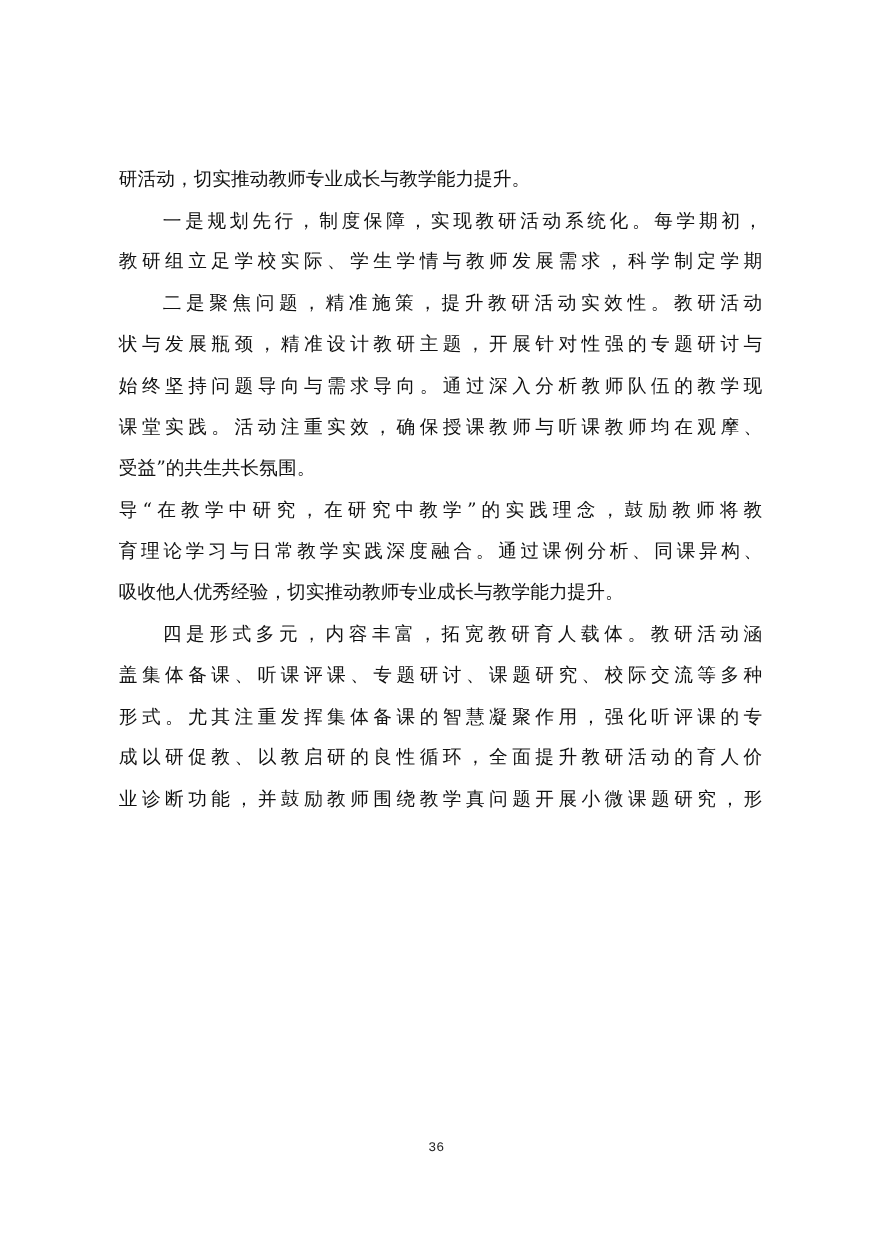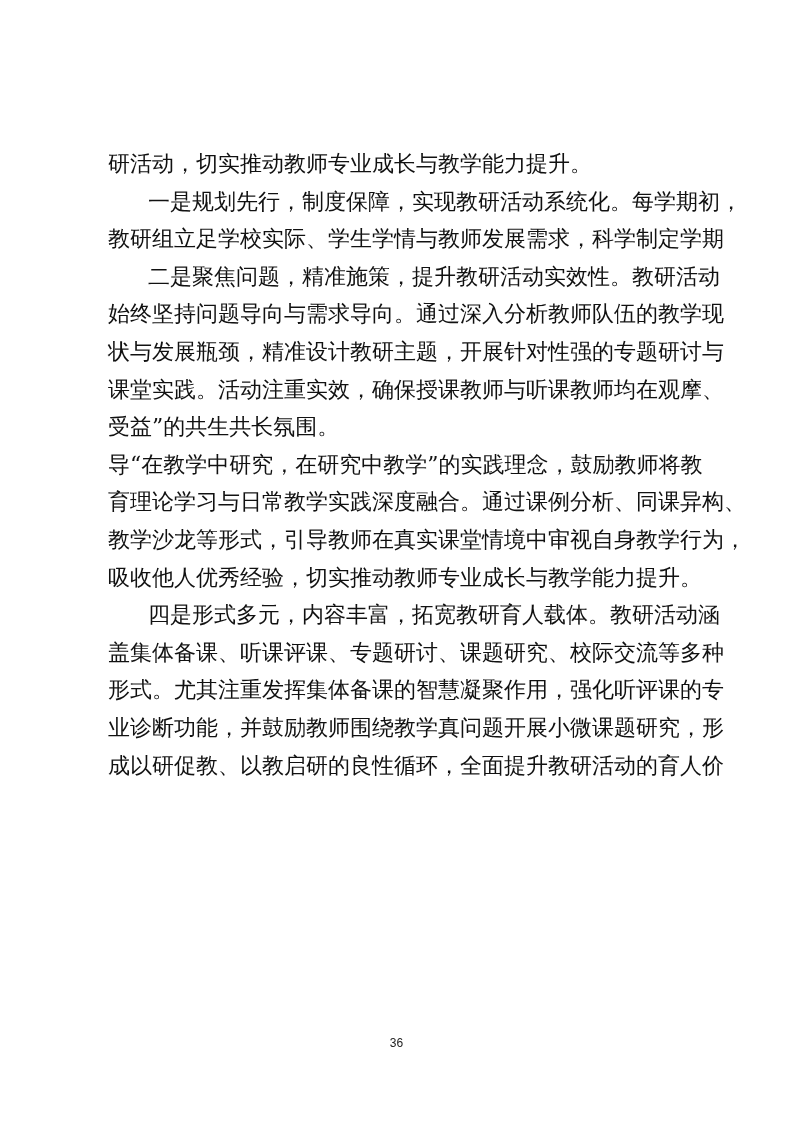--- a/index.html
+++ b/index.html
@@ -26,61 +26,60 @@
   .body-text {
     position: absolute;
     left: 108px;
     top: 145px;
     width: 585px;
   }
   .line {
     display: block;
     height: 37.6px;
     line-height: 37.6px;
-    font-size: 22px;
+    font-size: 17px;
     white-space: nowrap;
     text-align: justify;
     text-align-last: justify;
     letter-spacing: 0px;
   }
   .line.last {
     text-align-last: left;
   }
   .line.indent {
     padding-left: 40px;
   }
   .page-number {
     position: absolute;
     left: 0;
     width: 793px;
     top: 1036px;
     text-align: center;
-    font-family: Liberation Sans, sans-serif;
+    font-family: Liberation Mono, monospace;
     font-size: 12px;
     color: #222222;
   }
 </style>
 </head>
 <body>
 
 <div class="page">
   <div class="body-text">
     <span class="line last">研活动，切实推动教师专业成长与教学能力提升。</span>
     <span class="line indent">一是规划先行，制度保障，实现教研活动系统化。每学期初，</span>
     <span class="line">教研组立足学校实际、学生学情与教师发展需求，科学制定学期</span>
     <span class="line indent">二是聚焦问题，精准施策，提升教研活动实效性。教研活动</span>
+    <span class="line">状与发展瓶颈，精准设计教研主题，开展针对性强的专题研讨与</span>
     <span class="line">始终坚持问题导向与需求导向。通过深入分析教师队伍的教学现</span>
-    <span class="line">状与发展瓶颈，精准设计教研主题，开展针对性强的专题研讨与</span>
     <span class="line">课堂实践。活动注重实效，确保授课教师与听课教师均在观摩、</span>
     <span class="line last">受益”的共生共长氛围。</span>
     <span class="line">导“在教学中研究，在研究中教学”的实践理念，鼓励教师将教</span>
     <span class="line">育理论学习与日常教学实践深度融合。通过课例分析、同课异构、</span>
-    <span class="line">教学沙龙等形式，引导教师在真实课堂情境中审视自身教学行为，</span>
     <span class="line last">吸收他人优秀经验，切实推动教师专业成长与教学能力提升。</span>
     <span class="line indent">四是形式多元，内容丰富，拓宽教研育人载体。教研活动涵</span>
     <span class="line">盖集体备课、听课评课、专题研讨、课题研究、校际交流等多种</span>
     <span class="line">形式。尤其注重发挥集体备课的智慧凝聚作用，强化听评课的专</span>
+    <span class="line">成以研促教、以教启研的良性循环，全面提升教研活动的育人价</span>
     <span class="line">业诊断功能，并鼓励教师围绕教学真问题开展小微课题研究，形</span>
-    <span class="line">成以研促教、以教启研的良性循环，全面提升教研活动的育人价</span>
   </div>
 
   <div class="page-number">36</div>
 </div>
 
 </body></html>

